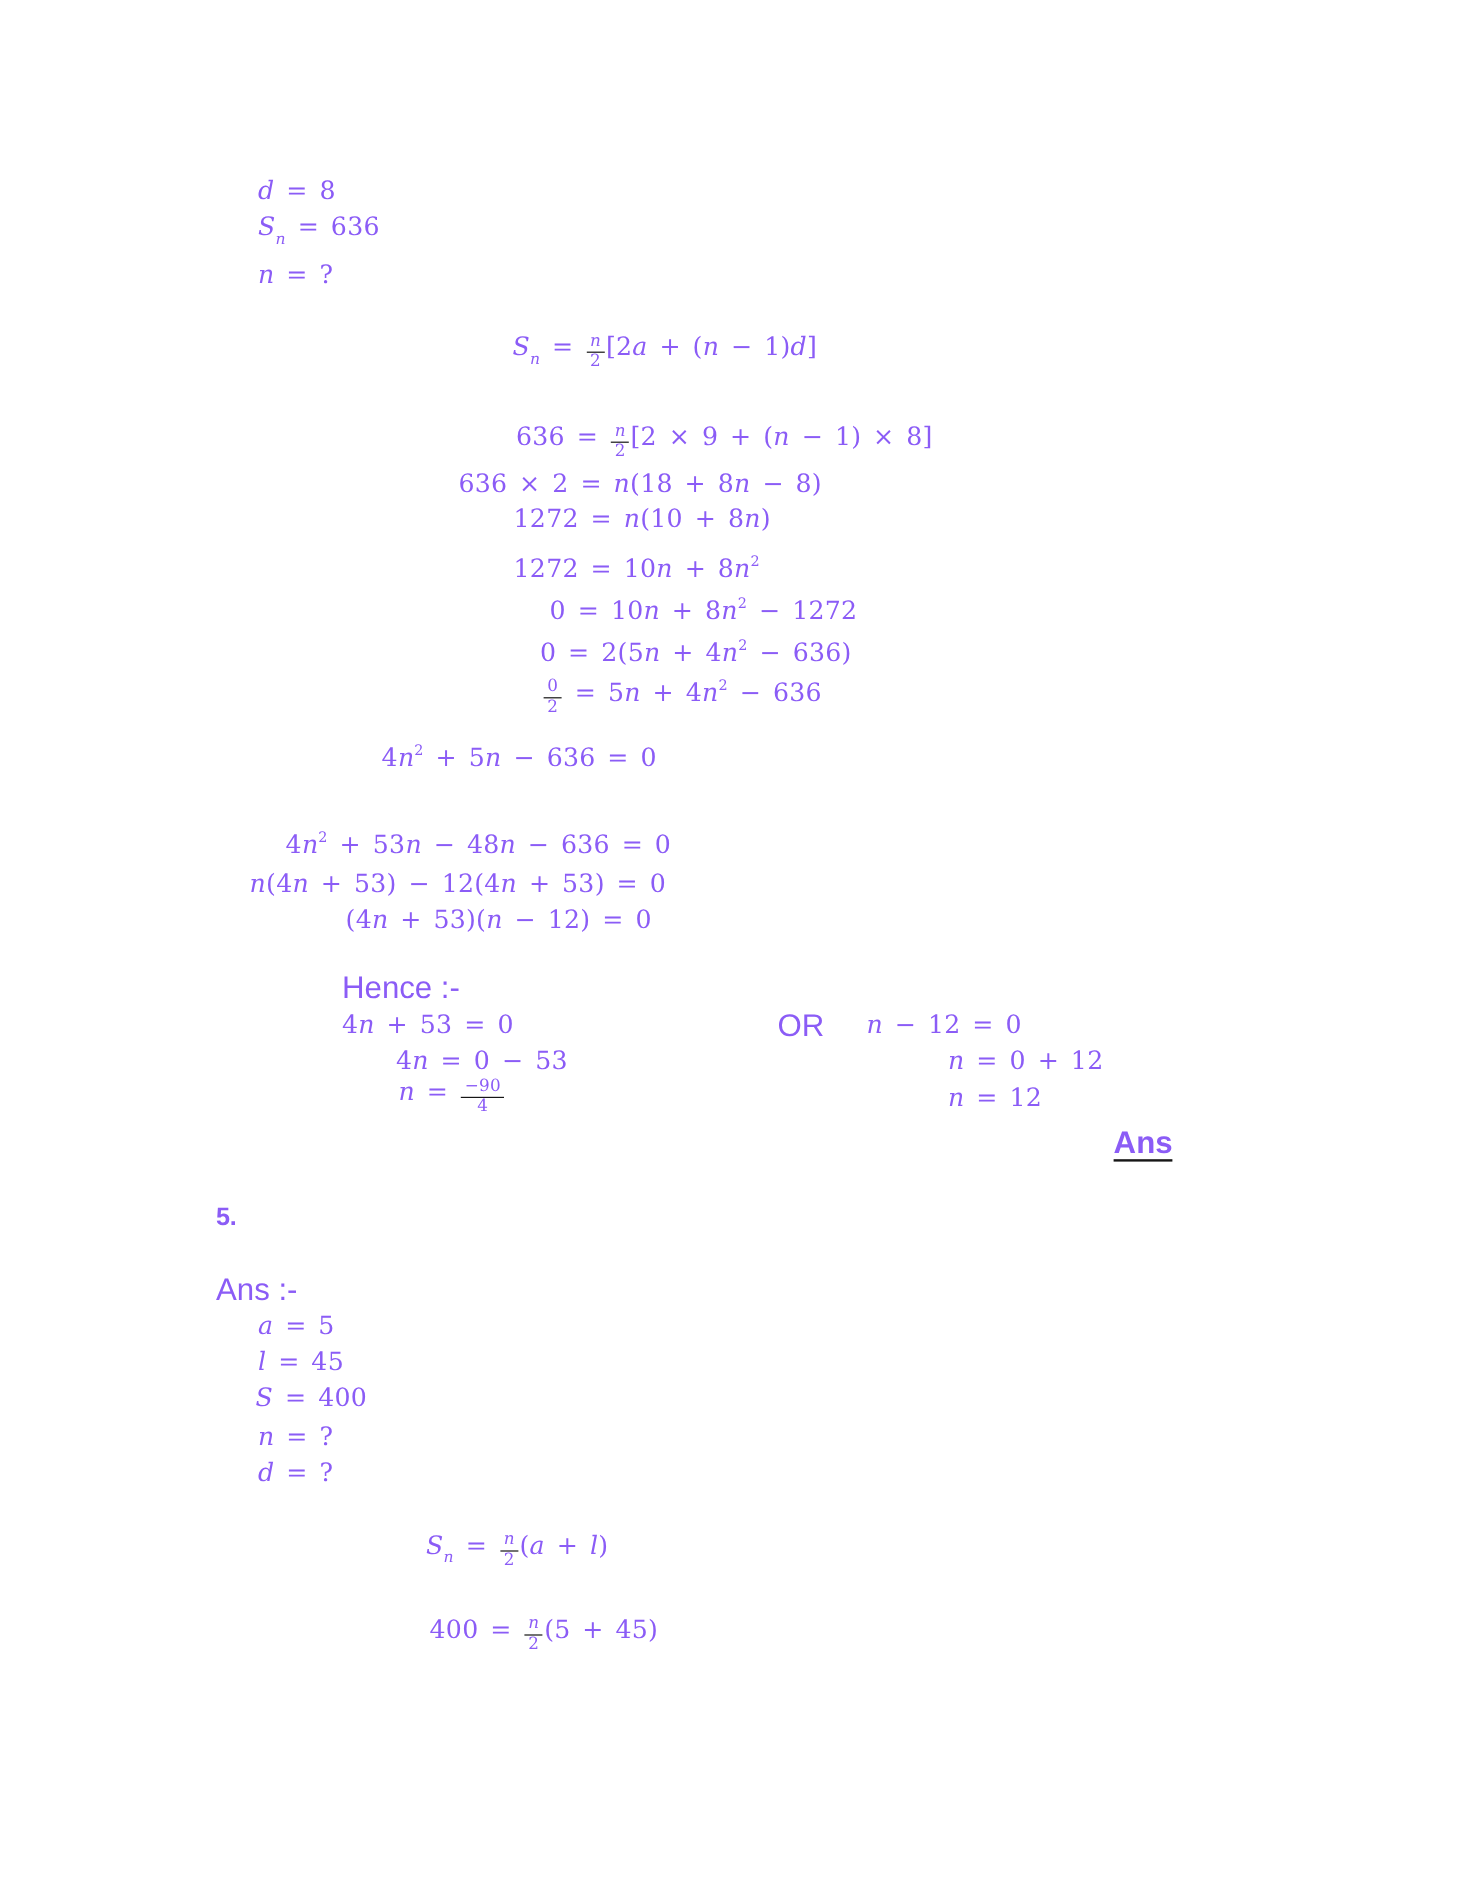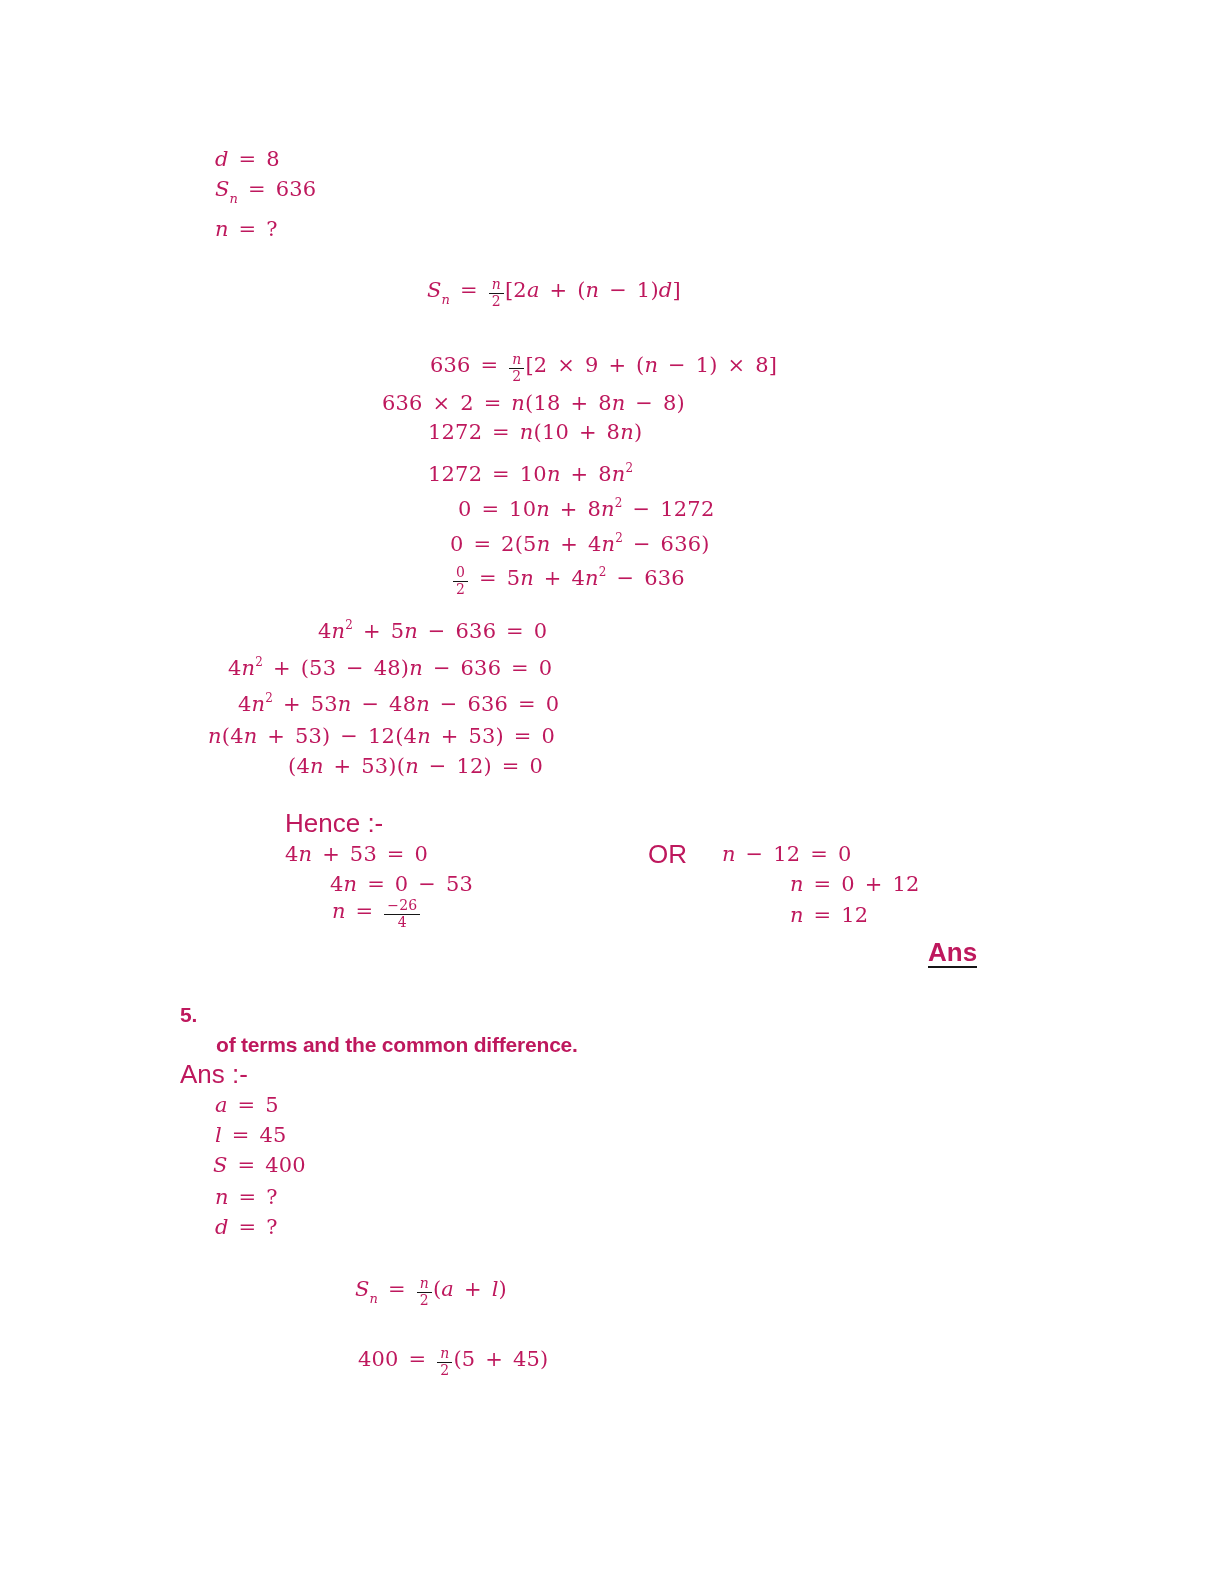--- a/index.html
+++ b/index.html
@@ -1,20 +1,20 @@
 <!DOCTYPE html>
 <html><head>
 <meta charset="utf-8">
 <style>
   html,body{margin:0;padding:0;background:#ffffff;}
   .page{
     position:relative;
     width:1224px;height:1528px;
     background:#ffffff;
-    color:#be185d;
+    color:#8b5cf6;
     font-family:"Liberation Sans",sans-serif;
     overflow:hidden;
   }
   .line{position:absolute;white-space:nowrap;}
   .math{
     font-family:"DejaVu Serif",serif;
     font-size:21px;line-height:24px;
     word-spacing:3px;letter-spacing:0.2px;
   }
   .math i{font-style:italic;}
@@ -41,37 +41,35 @@
 
   <div class="line math" style="left:427px;top:277px"><i>S</i><sub><i>n</i></sub> = <span class="frac"><span class="num"><i>n</i></span><span class="den">2</span></span>[2<i>a</i> + (<i>n</i> − 1)<i>d</i>]</div>
   <div class="line math" style="left:430px;top:352px">636 = <span class="frac"><span class="num"><i>n</i></span><span class="den">2</span></span>[2 × 9 + (<i>n</i> − 1) × 8]</div>
   <div class="line math" style="left:382px;top:391px">636 × 2 = <i>n</i>(18 + 8<i>n</i> − 8)</div>
   <div class="line math" style="left:428px;top:420px">1272 = <i>n</i>(10 + 8<i>n</i>)</div>
   <div class="line math" style="left:428px;top:462px">1272 = 10<i>n</i> + 8<i>n</i><sup>2</sup></div>
   <div class="line math" style="left:458px;top:497px">0 = 10<i>n</i> + 8<i>n</i><sup>2</sup> − 1272</div>
   <div class="line math" style="left:450px;top:532px">0 = 2(5<i>n</i> + 4<i>n</i><sup>2</sup> − 636)</div>
   <div class="line math" style="left:452px;top:565px"><span class="frac"><span class="num">0</span><span class="den">2</span></span> = 5<i>n</i> + 4<i>n</i><sup>2</sup> − 636</div>
   <div class="line math" style="left:318px;top:619px">4<i>n</i><sup>2</sup> + 5<i>n</i> − 636 = 0</div>
-  <div class="line math" style="left:228px;top:656px">4<i>n</i><sup>2</sup> + (53 − 48)<i>n</i> − 636 = 0</div>
   <div class="line math" style="left:238px;top:692px">4<i>n</i><sup>2</sup> + 53<i>n</i> − 48<i>n</i> − 636 = 0</div>
   <div class="line math" style="left:208px;top:724px"><i>n</i>(4<i>n</i> + 53) − 12(4<i>n</i> + 53) = 0</div>
   <div class="line math" style="left:288px;top:754px">(4<i>n</i> + 53)(<i>n</i> − 12) = 0</div>
 
   <div class="line sans" style="left:285px;top:810px">Hence :-</div>
   <div class="line math" style="left:285px;top:842px">4<i>n</i> + 53 = 0</div>
   <div class="line sans" style="left:648px;top:841px">OR</div>
   <div class="line math" style="left:722px;top:842px"><i>n</i> − 12 = 0</div>
   <div class="line math" style="left:330px;top:872px">4<i>n</i> = 0 − 53</div>
   <div class="line math" style="left:790px;top:872px"><i>n</i> = 0 + 12</div>
-  <div class="line math" style="left:332px;top:898px"><i>n</i> = <span class="frac"><span class="num">−26</span><span class="den">4</span></span></div>
+  <div class="line math" style="left:332px;top:898px"><i>n</i> = <span class="frac"><span class="num">−90</span><span class="den">4</span></span></div>
   <div class="line math" style="left:790px;top:903px"><i>n</i> = 12</div>
   <div class="line sans ansu" style="left:928px;top:939px">Ans</div>
 
   <div class="line sans boldq" style="left:180px;top:1002px">5.</div>
-  <div class="line sans boldq" style="left:216px;top:1032px">of terms and the common difference.</div>
   <div class="line sans" style="left:180px;top:1061px">Ans :-</div>
 
   <div class="line math" style="left:215px;top:1093px"><i>a</i> = 5</div>
   <div class="line math" style="left:215px;top:1123px"><i>l</i> = 45</div>
   <div class="line math" style="left:213px;top:1153px"><i>S</i> = 400</div>
   <div class="line math" style="left:215px;top:1185px"><i>n</i> = ?</div>
   <div class="line math" style="left:215px;top:1215px"><i>d</i> = ?</div>
 
   <div class="line math" style="left:355px;top:1276px"><i>S</i><sub><i>n</i></sub> = <span class="frac"><span class="num"><i>n</i></span><span class="den">2</span></span>(<i>a</i> + <i>l</i>)</div>
   <div class="line math" style="left:358px;top:1346px">400 = <span class="frac"><span class="num"><i>n</i></span><span class="den">2</span></span>(5 + 45)</div>

